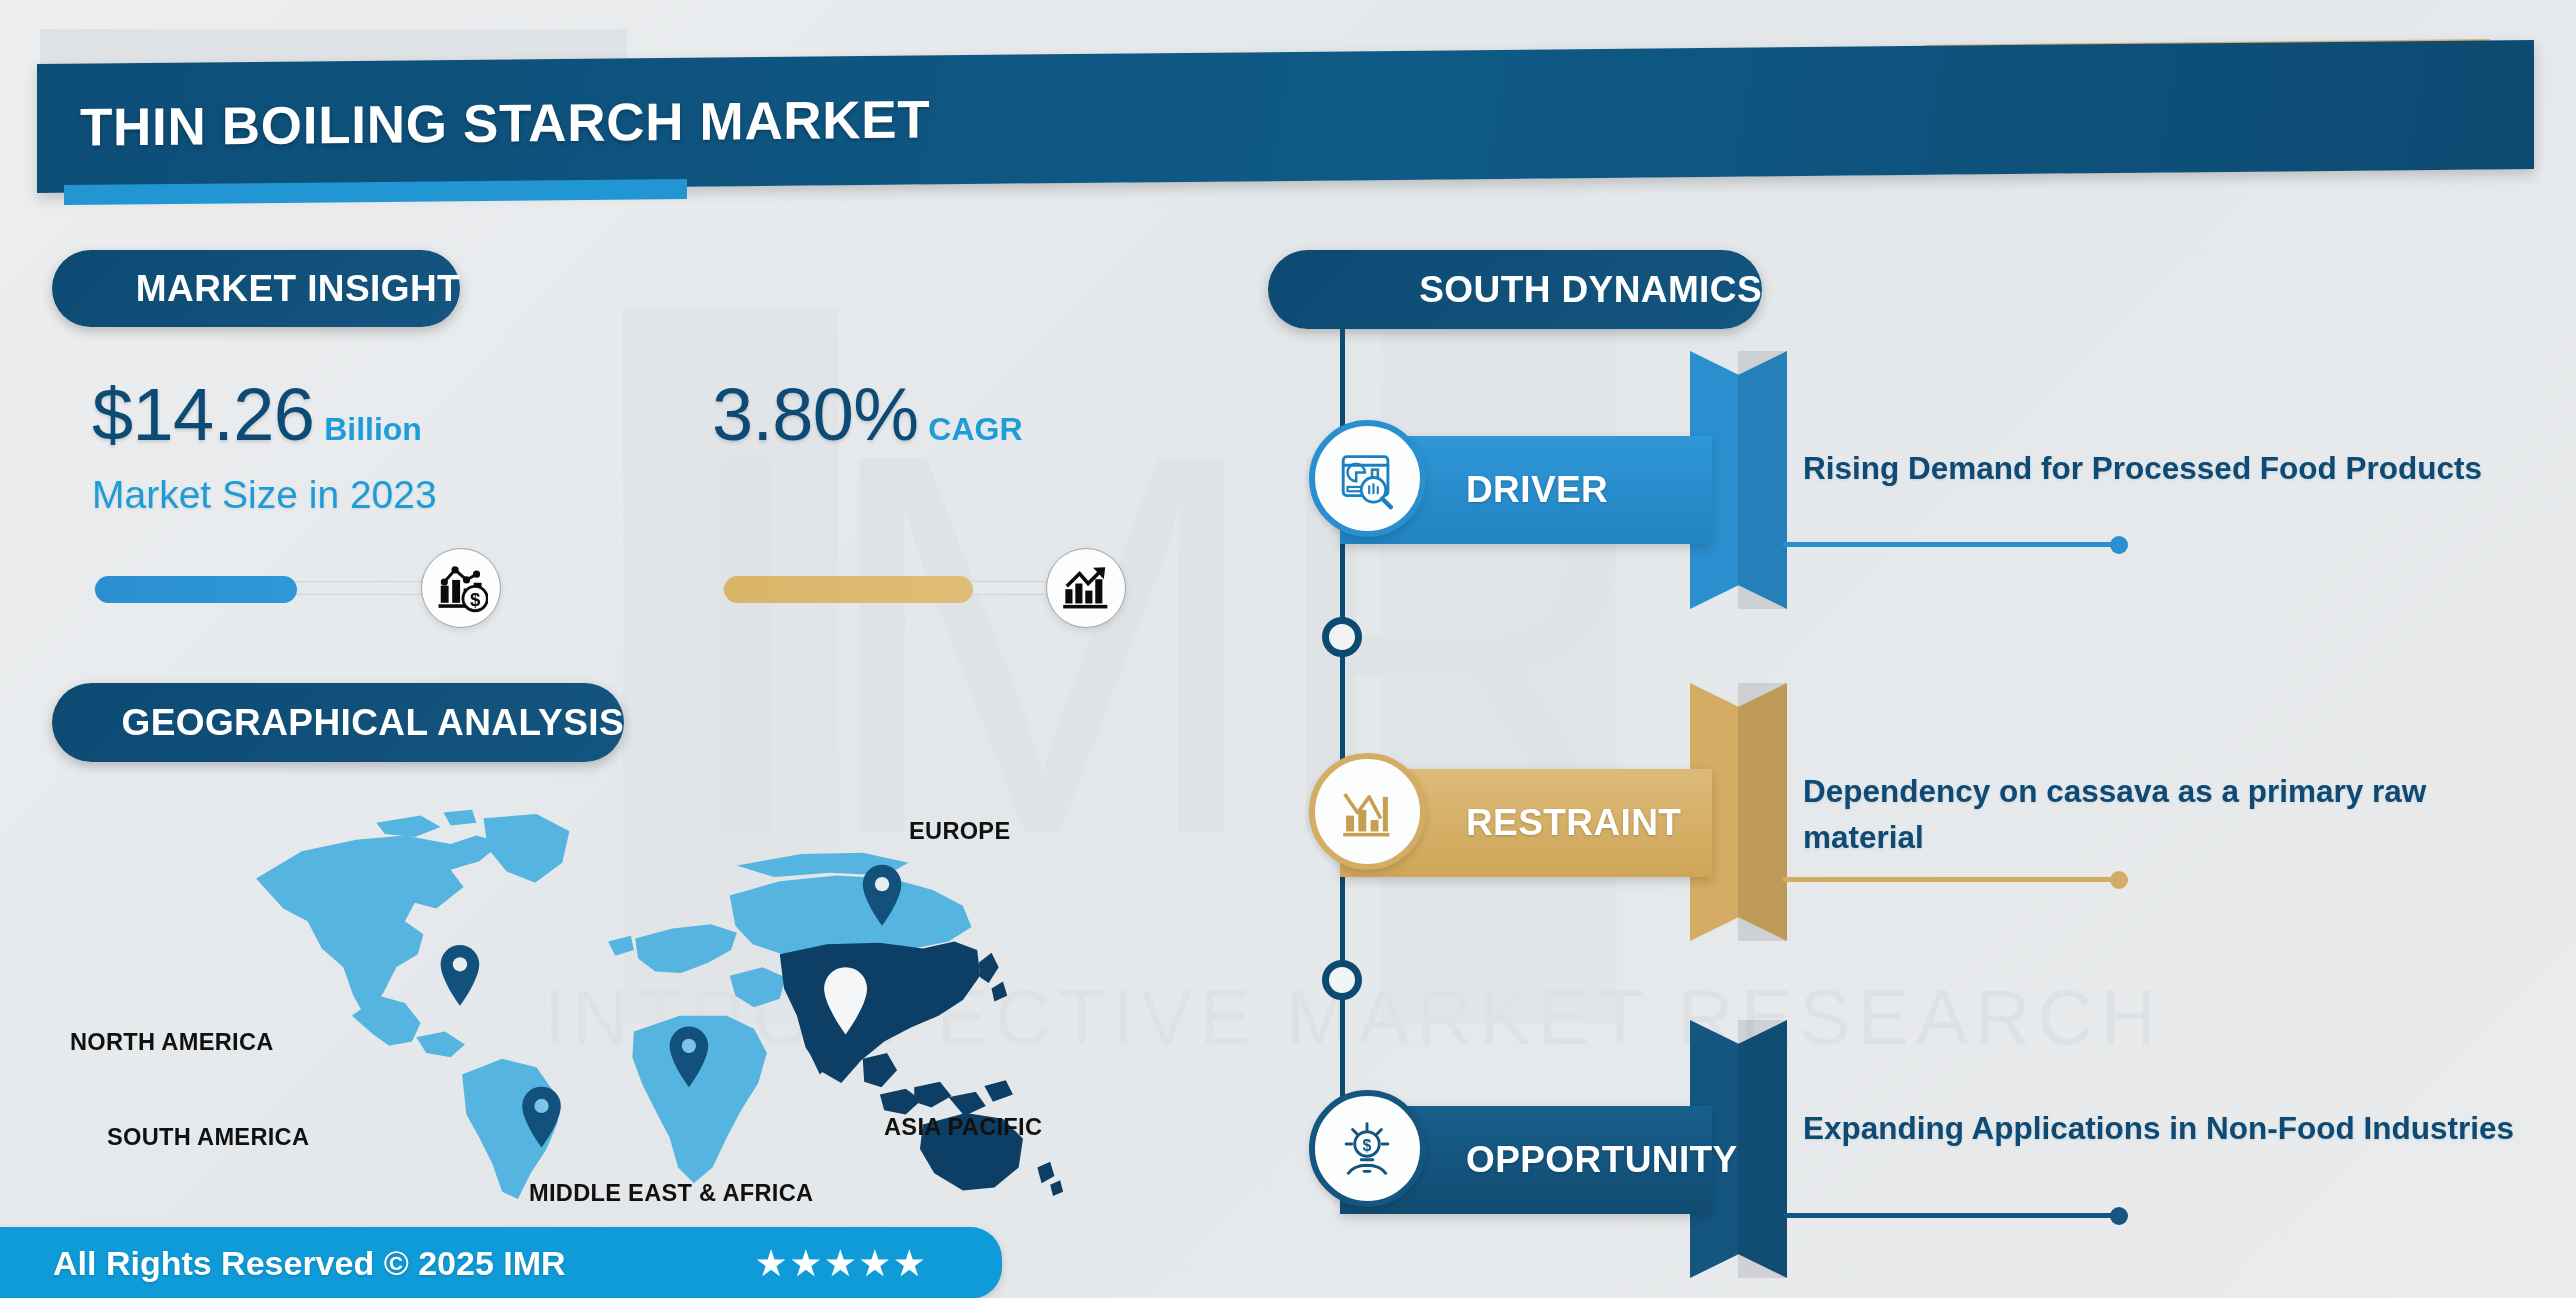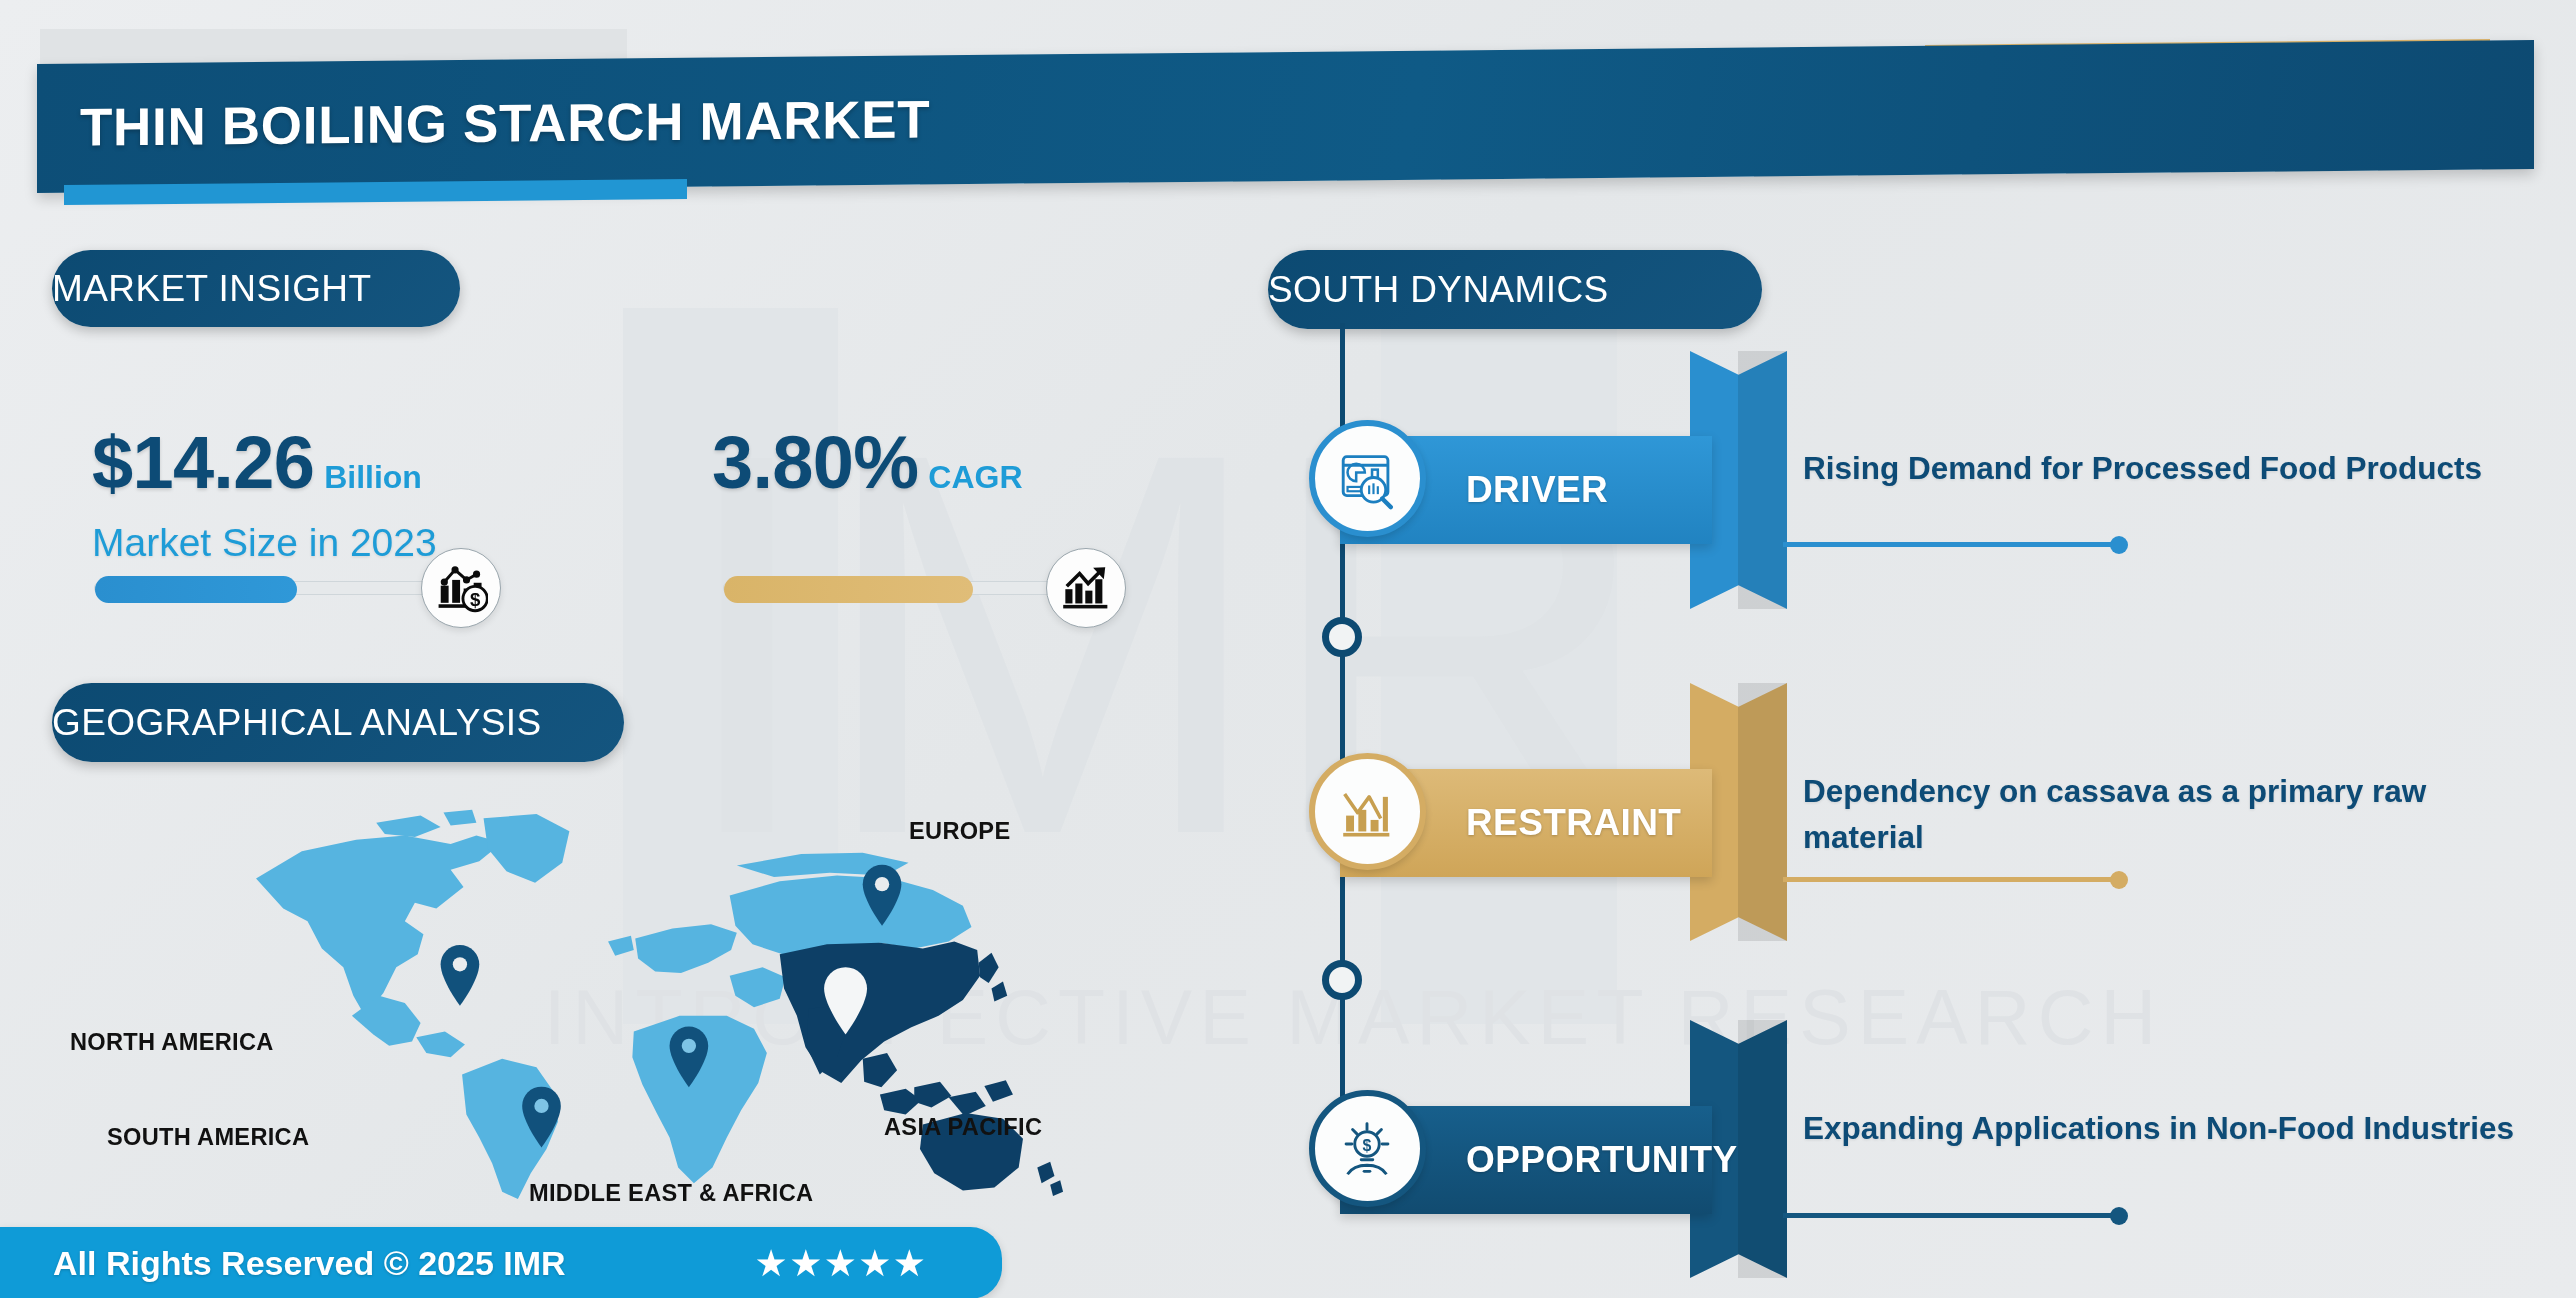--- a/index.html
+++ b/index.html
@@ -50,34 +50,34 @@
   }
   .hdr-title{
     position:absolute; left:80px; top:87px; width:2004px;
     font-size:53px; font-weight:700; letter-spacing:0.7px;
     color:#ffffff; transform:skewY(-0.55deg);
     text-shadow:0 2.1px 4.3px rgba(0,0,0,.25);
   }
 
   
   .pill{
-    position:absolute; display:flex; align-items:center; justify-content:flex-start;
+    position:absolute; display:flex; align-items:center; justify-content:flex-end;
     background:linear-gradient(135deg,#0c4a72 0%,#14557f 100%);
     color:#fff; border-radius:715px;
     box-shadow:0 4.3px 11.4px rgba(0,0,0,.22);
-    font-weight:400; letter-spacing:0.4px; white-space:nowrap;
+    font-weight:700; letter-spacing:0.4px; white-space:nowrap;
   }
   #pill-insight{ left:52px; top:250px; width:408px; height:77px; font-size:37px; }
   #pill-geo{ left:52px; top:683px; width:572px; height:79px; font-size:37px; }
   #pill-dynamics{ left:1268px; top:250px; width:494px; height:79px; font-size:37px; }
 
   
   .stat{ position:absolute; }
-  .stat .big{ font-size:74px; font-weight:700; color:#0d4b76; letter-spacing:-0.7px;
-              text-shadow:0 2.1px 3.6px rgba(0,0,0,.15);margin-top:48px; }
+  .stat .big{ font-size:74px; font-weight:400; color:#0d4b76; letter-spacing:-0.7px;
+              text-shadow:0 2.1px 3.6px rgba(0,0,0,.15); }
   .stat .unit{ font-size:32px; font-weight:700; color:#1e9cd7; margin-left:10px; }
   .stat .sub{ font-size:39px; font-weight:400; color:#1e9cd7; margin-top:15.7px;
               text-shadow:0 1.4px 2.9px rgba(0,0,0,.10); }
   #stat-size{ left:92px; top:372px; }
   #stat-cagr{ left:712px; top:372px; }
 
   .track{
     position:absolute; height:14.3px; border-radius:7.2px;
     background:#e6e9eb; border:0.7px solid #cfd6da;
   }

